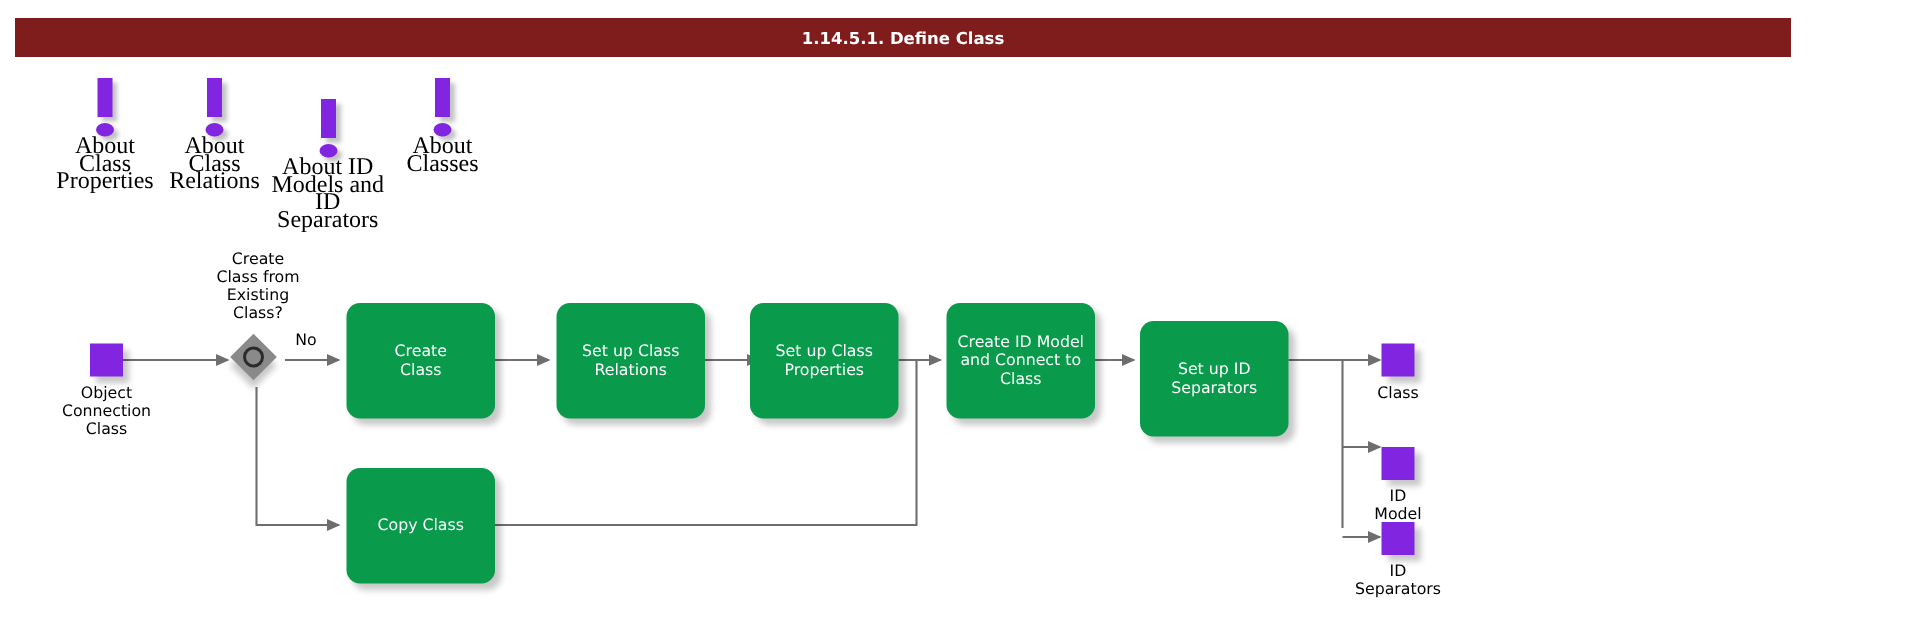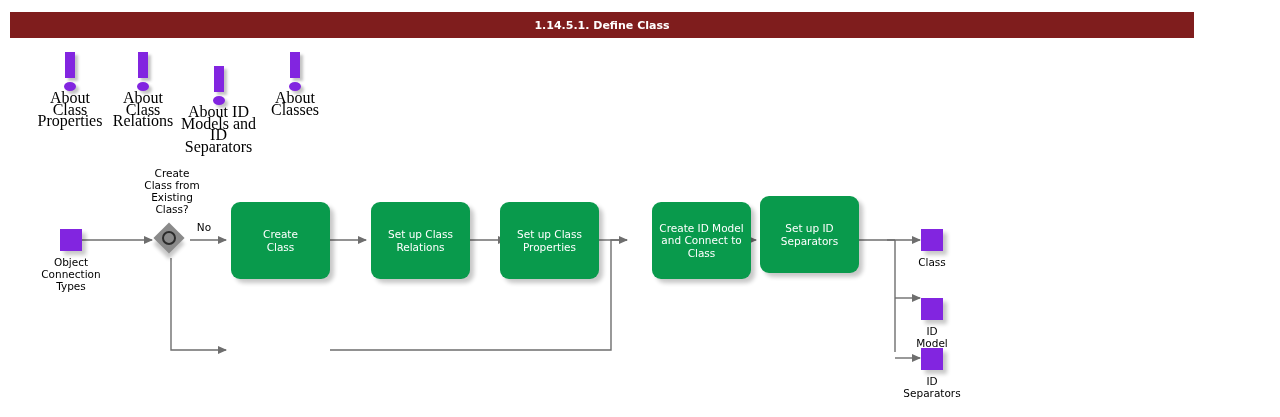--- a/index.html
+++ b/index.html
@@ -257,21 +257,21 @@
         <div class="bang-dot"></div>
     </div>
     <div class="note-label">About
 Classes</div>
   </div>
 
   <div class="term" style="left:60px; top:229px;">
     <div class="term-box"></div>
     <div class="term-label">Object
 Connection
-Types</div>
+Class</div>
   </div>
 
   <div class="flabel" style="left:133px; top:167px; width:78px;">Create
 Class from
 Existing
 Class?</div>
 
   <div id="decision">
     <div class="dia"></div>
     <div class="dia-ring"></div>
@@ -287,31 +287,34 @@
   <div class="proc" style="left:371px; top:202px; width:99px; height:77px;">
     <span class="proc-label">Set up Class
 Relations</span>
   </div>
 
   <div class="proc" style="left:500px; top:202px; width:99px; height:77px;">
     <span class="proc-label">Set up Class
 Properties</span>
   </div>
 
-  <div class="proc" style="left:652px; top:202px; width:99px; height:77px;">
+  <div class="proc" style="left:631px; top:202px; width:99px; height:77px;">
     <span class="proc-label">Create ID Model
 and Connect to
 Class</span>
   </div>
 
-  <div class="proc" style="left:760px; top:196px; width:99px; height:77px;">
+  <div class="proc" style="left:760px; top:214px; width:99px; height:77px;">
     <span class="proc-label">Set up ID
 Separators</span>
   </div>
 
+  <div class="proc" style="left:231px; top:312px; width:99px; height:77px;">
+    <span class="proc-label">Copy Class</span>
+  </div>
 
   <div class="term" style="left:921px; top:229px;">
     <div class="term-box"></div>
     <div class="term-label">Class</div>
   </div>
 
   <div class="term" style="left:921px; top:288px;margin-top:10px;">
     <div class="term-box"></div>
     <div class="term-label">ID Model</div>
   </div>

